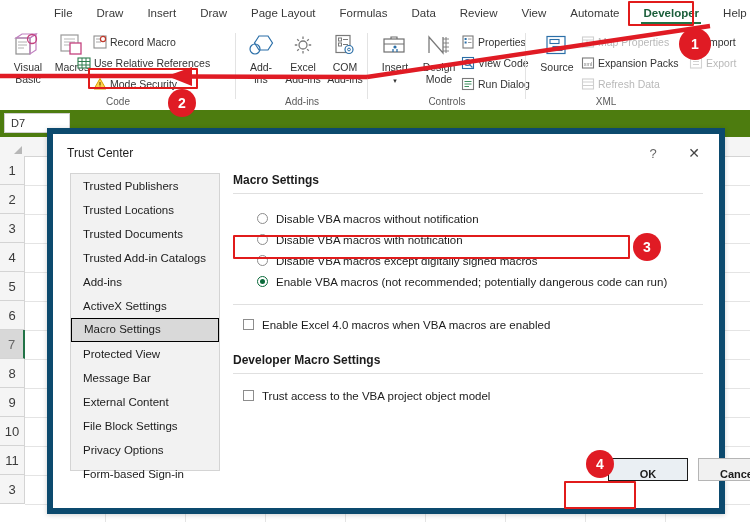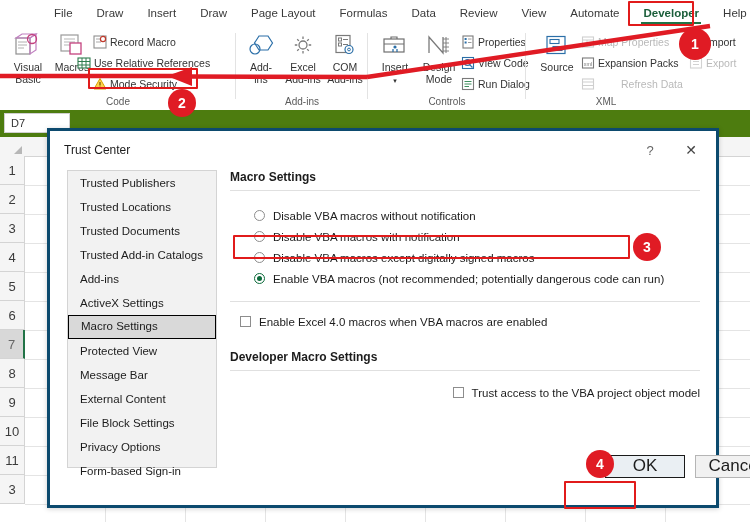--- a/index.html
+++ b/index.html
@@ -92,21 +92,21 @@
   }
   .rowhead.sel {
     background:#d8d8d8; color:#666; border-right:2px solid #217346;
   }
   .gridline-h { position:absolute; left:25px; width:725px; height:1px; background:#e4e4e4; }
   .gridline-v { position:absolute; top:19px; width:1px; height:366px; background:#e4e4e4; }
 
   
   .dialog {
     position:absolute; left:47px; top:128px; width:666px; height:374px;
-    background:#ffffff; border:3px solid #0c4a6e;
+    background:#ffffff; border:6px solid #0c4a6e;
     box-shadow: 0 1px 5px rgba(0,0,0,0.18);
   }
   .dlg-title {
     position:absolute; left:14px; top:12px; font-size:12px; color:#1c1c1c;
   }
   .dlg-help {
     position:absolute; right:55px; top:8px; width:22px; height:22px;
     font-size:13px; color:#666; display:flex; align-items:center; justify-content:center;
   }
   .dlg-close {
@@ -145,22 +145,22 @@
     content:""; position:absolute; left:2px; top:2px; width:5px; height:5px;
     border-radius:50%; background:#0b6a3a;
   }
   .chk {
     width:11px; height:11px; border:1.2px solid #8d8d8d; margin-right:8px;
     flex:0 0 auto; box-sizing:border-box; background:#fff;
   }
 
   .btn {
     position:absolute; height:23px; background:#f1f1f1; border:1px solid #b5b5b5;
-    font-size:17px; color:#1c1c1c; display:flex; align-items:flex-start;
-    justify-content:center; box-sizing:border-box;
+    font-size:11px; color:#1c1c1c; display:flex; align-items:flex-end;
+    justify-content:center; box-sizing:border-box;font-weight:bold;
   }
   .btn.ok { left:555px; top:324px; width:80px; border:1.6px solid #1a1a1a; background:#eaeff3; }
   .btn.cancel { left:645px; top:324px; width:80px; }
 
   
   .redbox {
     position:absolute; border:2.4px solid #e11b1b; box-sizing:border-box;
     border-radius:1px;
   }
   .badge {
@@ -400,21 +400,21 @@
       <div class="smallrow" style="left:54px; top:27px;">
         <span class="ico">
           <svg width="14" height="14" viewBox="0 0 14 14">
             <rect x="1.5" y="2" width="11" height="10" fill="none" stroke="#7a7a7a" stroke-width="1.1"></rect>
             <text x="7" y="9.5" font-size="5.4" text-anchor="middle" fill="#7a7a7a" font-family="Liberation Sans, sans-serif">xml</text>
           </svg>
         </span>
         <span>Expansion Packs</span>
       </div>
 
-      <div class="smallrow dim" style="left:54px; top:48px;gap:23px;">
+      <div class="smallrow dim" style="left:54px; top:48px;">
         <span class="ico">
           <svg width="14" height="14" viewBox="0 0 14 14">
             <rect x="1.5" y="2" width="11" height="10" fill="none" stroke="#cfcfcf" stroke-width="1.1"></rect>
             <line x1="1.5" y1="5" x2="12.5" y2="5" stroke="#cfcfcf" stroke-width="1"></line>
             <line x1="1.5" y1="8.5" x2="12.5" y2="8.5" stroke="#cfcfcf" stroke-width="1"></line>
           </svg>
         </span>
         <span>Refresh Data</span>
       </div>
 
@@ -570,21 +570,21 @@
       <div class="sect-rule" style="margin-top:12px;"></div>
 
       <div class="opt" style="margin-left:10px; margin-top:9px;">
         <span class="chk"></span>
         <span>Enable Excel 4.0 macros when VBA macros are enabled</span>
       </div>
 
       <div class="sect-title" style="margin-top:18px;">Developer Macro Settings</div>
       <div class="sect-rule"></div>
 
-      <div class="opt" style="margin-left:10px; margin-top:11px;justify-content:flex-end;">
+      <div class="opt" style="margin-left:10px; margin-top:11px;">
         <span class="chk"></span>
         <span>Trust access to the VBA project object model</span>
       </div>
     </div>
 
     <div class="btn ok">
         <span>OK</span>
       </div>
     <div class="btn cancel">
         <span>Cancel</span>

